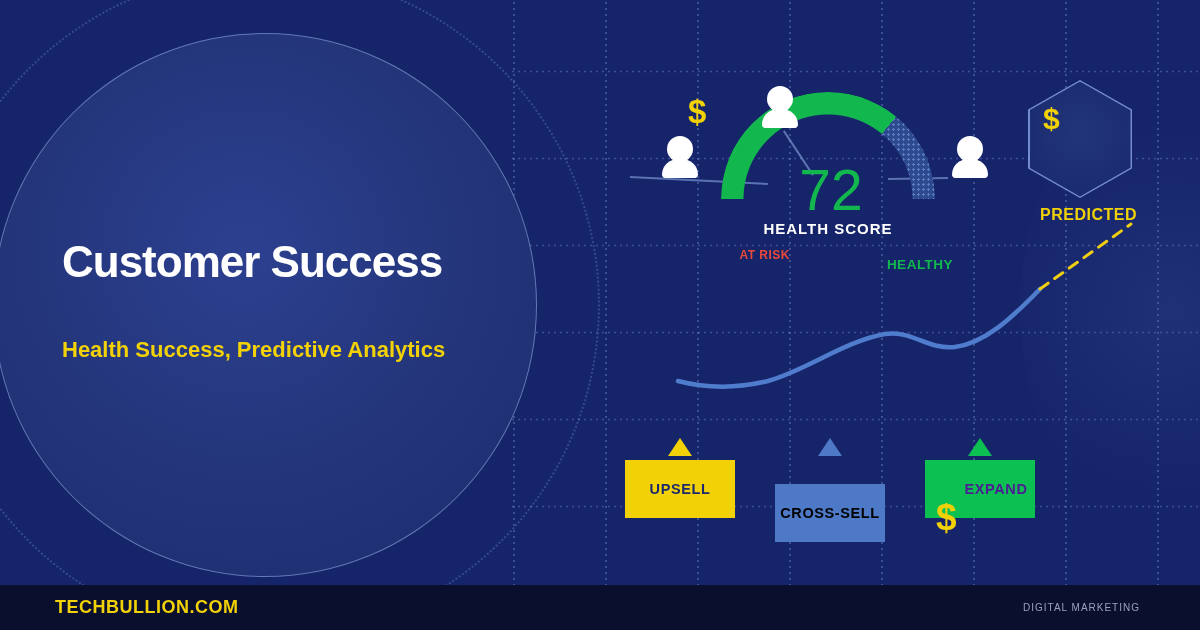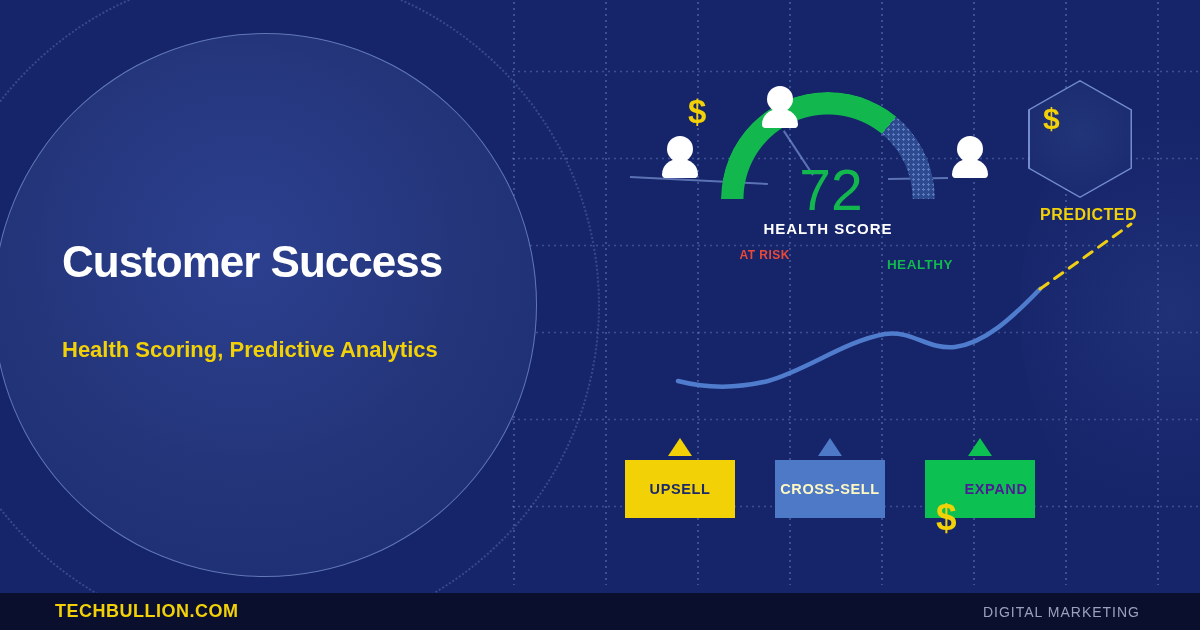--- a/index.html
+++ b/index.html
@@ -87,49 +87,49 @@
   .predicted{position:absolute;left:1040px;top:206px;width:120px;text-align:left;
     color:var(--yellow);font-size:16px;font-weight:bold;letter-spacing:.5px;}
 
   
   .trend-svg{position:absolute;left:620px;top:200px;width:540px;height:220px;}
 
   
   .cta{position:absolute;top:460px;width:110px;height:58px;display:flex;
     align-items:center;justify-content:center;font-size:14.5px;font-weight:bold;letter-spacing:.6px;}
   .cta-upsell{left:625px;background:var(--yellow);color:#1c2a6b;}
-  .cta-cross{left:775px;background:var(--blue);color:#fef9c3;}
+  .cta-cross{left:775px;background:var(--blue);color:#000000;margin-top:24px;}
   .cta-expand{left:925px;background:#0cc151;color:#4c1d95;padding-left:32px;}
   .tri{position:absolute;top:438px;width:0;height:0;
     border-left:12px solid transparent;border-right:12px solid transparent;}
   .tri-upsell{left:668px;border-bottom:18px solid var(--yellow);}
   .tri-cross{left:818px;border-bottom:18px solid var(--blue);}
   .tri-expand{left:968px;border-bottom:18px solid #0cc151;}
 
   
-  .footer{position:absolute;left:0;bottom:0;width:1200px;height:37px;background:var(--bg-dark);
+  .footer{position:absolute;left:0;bottom:0;width:1200px;height:45px;background:var(--bg-dark);
     display:flex;align-items:center;justify-content:space-between;padding:0 60px 0 55px;}
   .footer-site{color:var(--yellow);font-size:18px;font-weight:bold;letter-spacing:.5px;}
-  .footer-category{color:var(--muted);font-size:14px;letter-spacing:1px;}
+  .footer-category{color:var(--muted);font-size:10px;letter-spacing:1px;}
 </style>
 </head>
 <body>
 
 <div id="canvas">
 
   <div class="grid-overlay"></div>
   <div class="right-glow"></div>
   <div class="outer-circle"></div>
   <div class="hero-circle"></div>
 
   <h1 class="hero-title">
     <div>Customer Success</div>
   </h1>
   <div class="hero-subtitle">
-    <div>Health Scoring, Predictive Analytics</div>
+    <div>Health Success, Predictive Analytics</div>
   </div>
 
   <svg class="trend-svg" viewBox="620 200 540 220" fill="none">
     <path d="M 678 381 C 705 388, 735 389, 768 381 C 805 371, 845 341, 885 334 C 912 330, 928 350, 955 347 C 985 343, 1012 318, 1040 289" stroke="#4f7ccd" stroke-width="4.5" stroke-linecap="round"></path>
     <path d="M 1040 289 L 1131 224" stroke="#f0cf12" stroke-width="3" stroke-dasharray="10 8" stroke-linecap="round"></path>
   </svg>
 
   <div class="connector line-a"></div>
   <div class="connector line-b"></div>
   <div class="connector line-c"></div>

